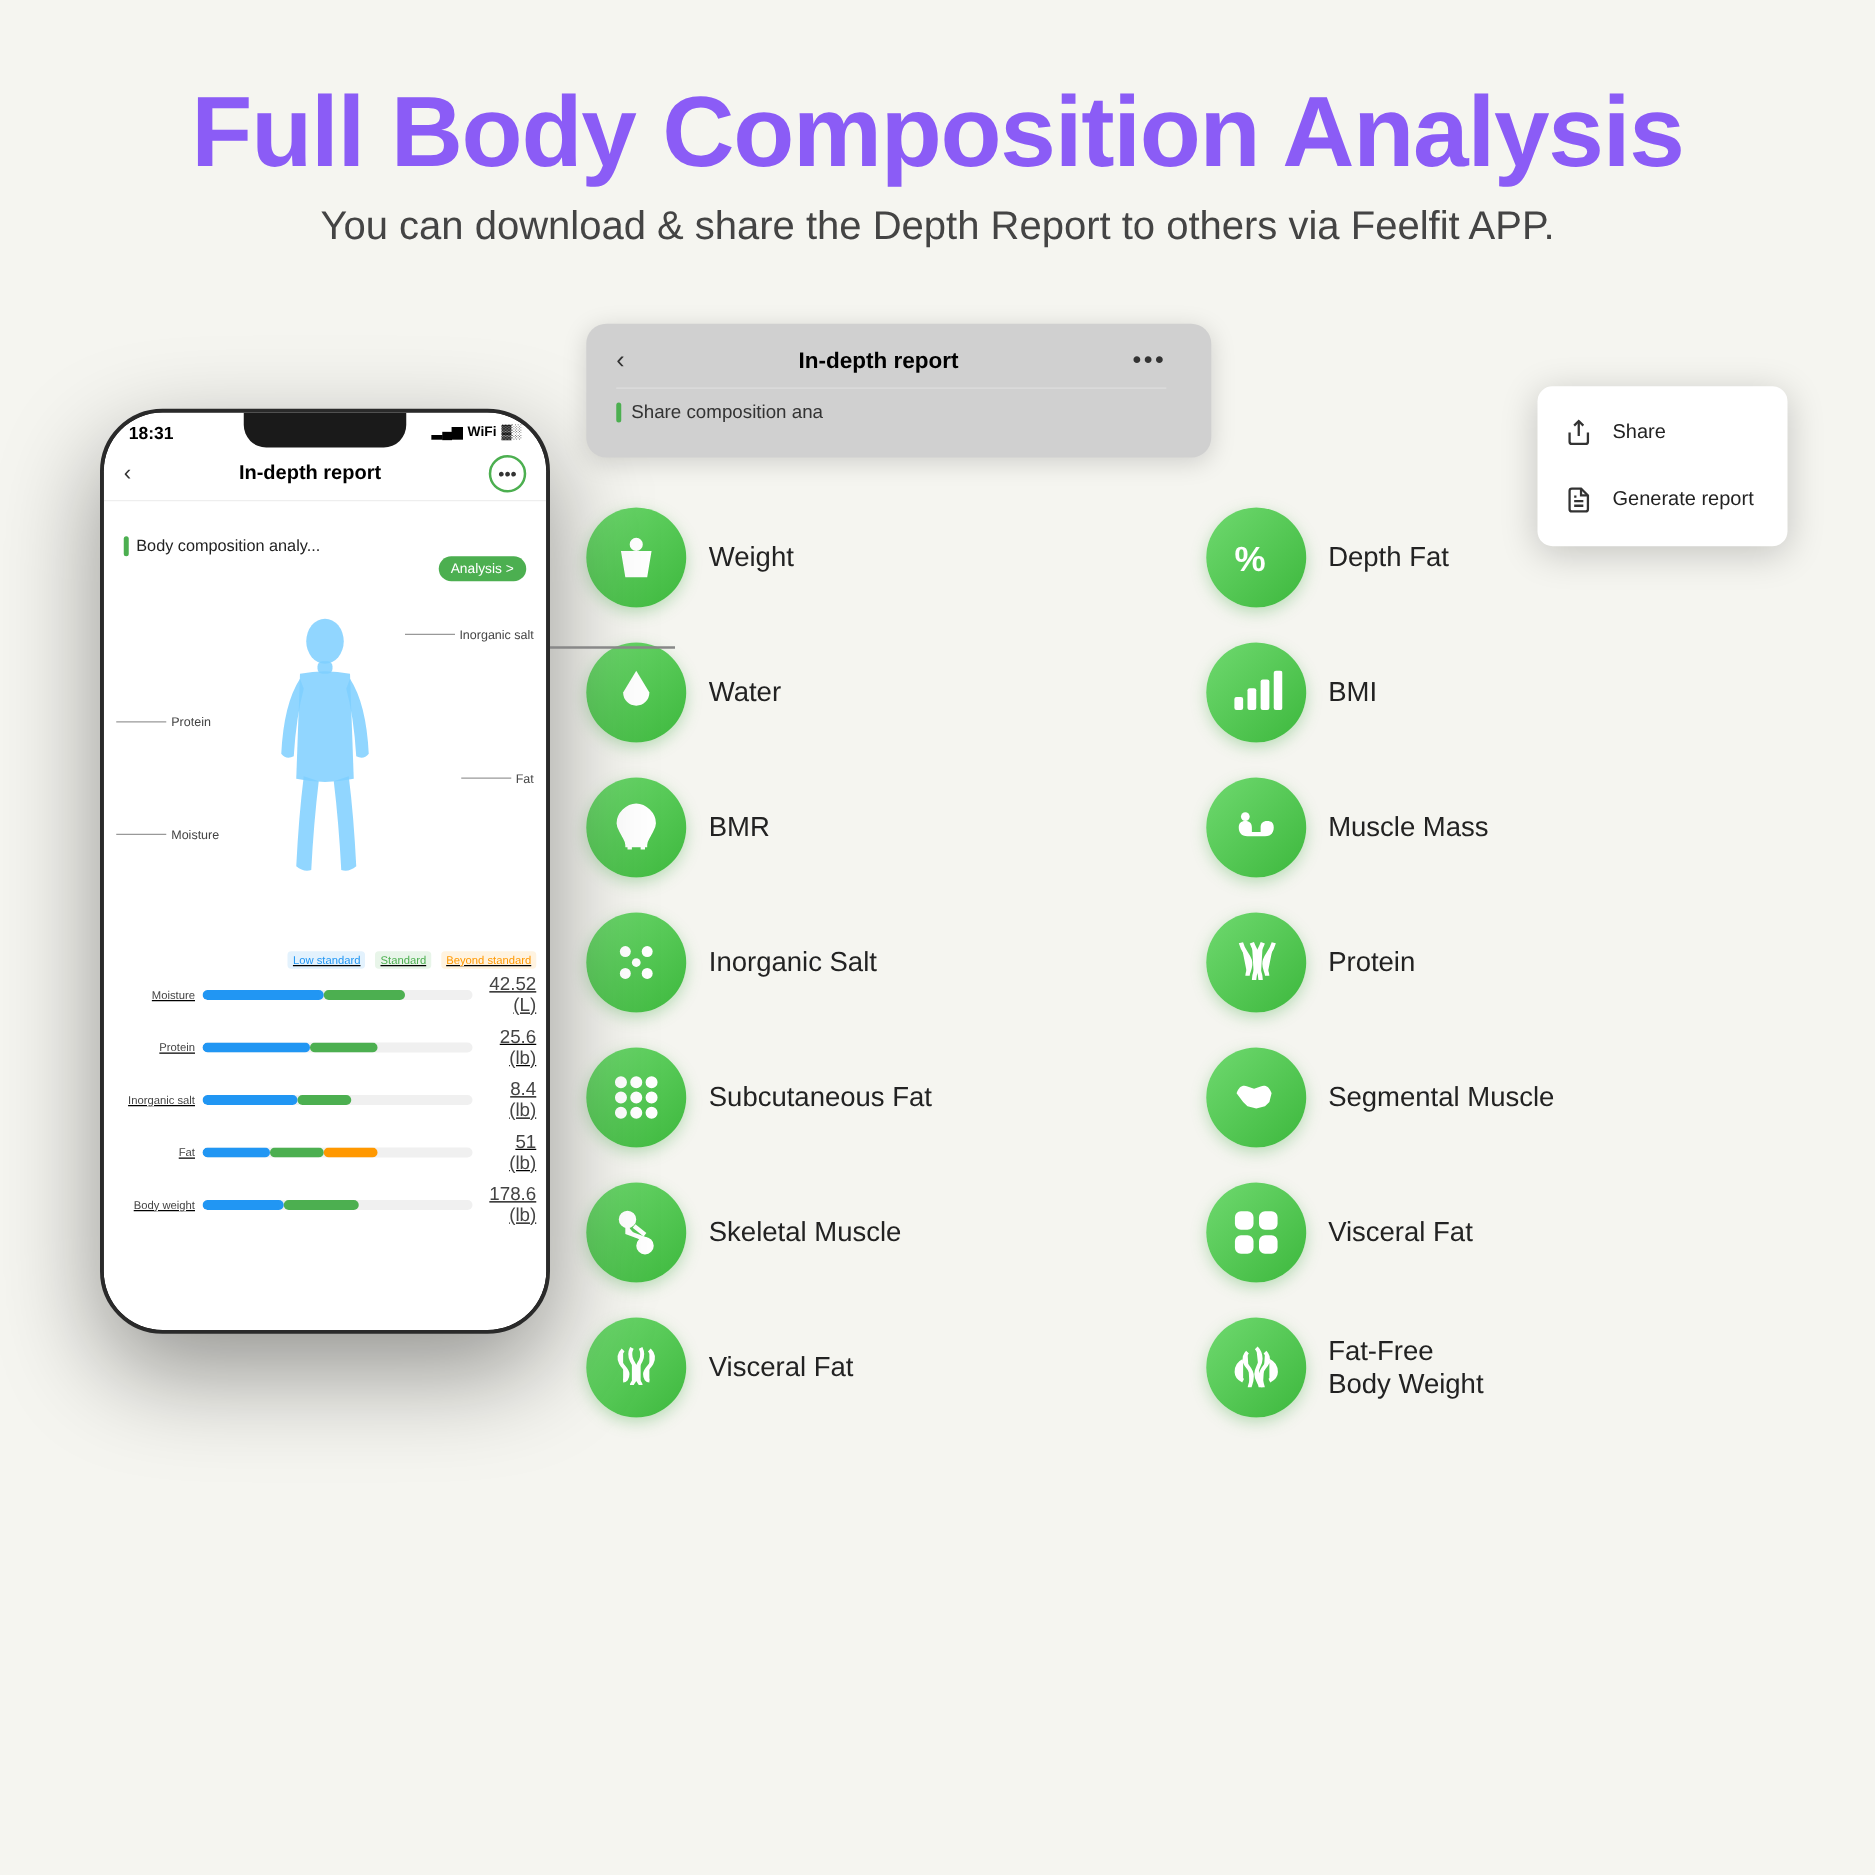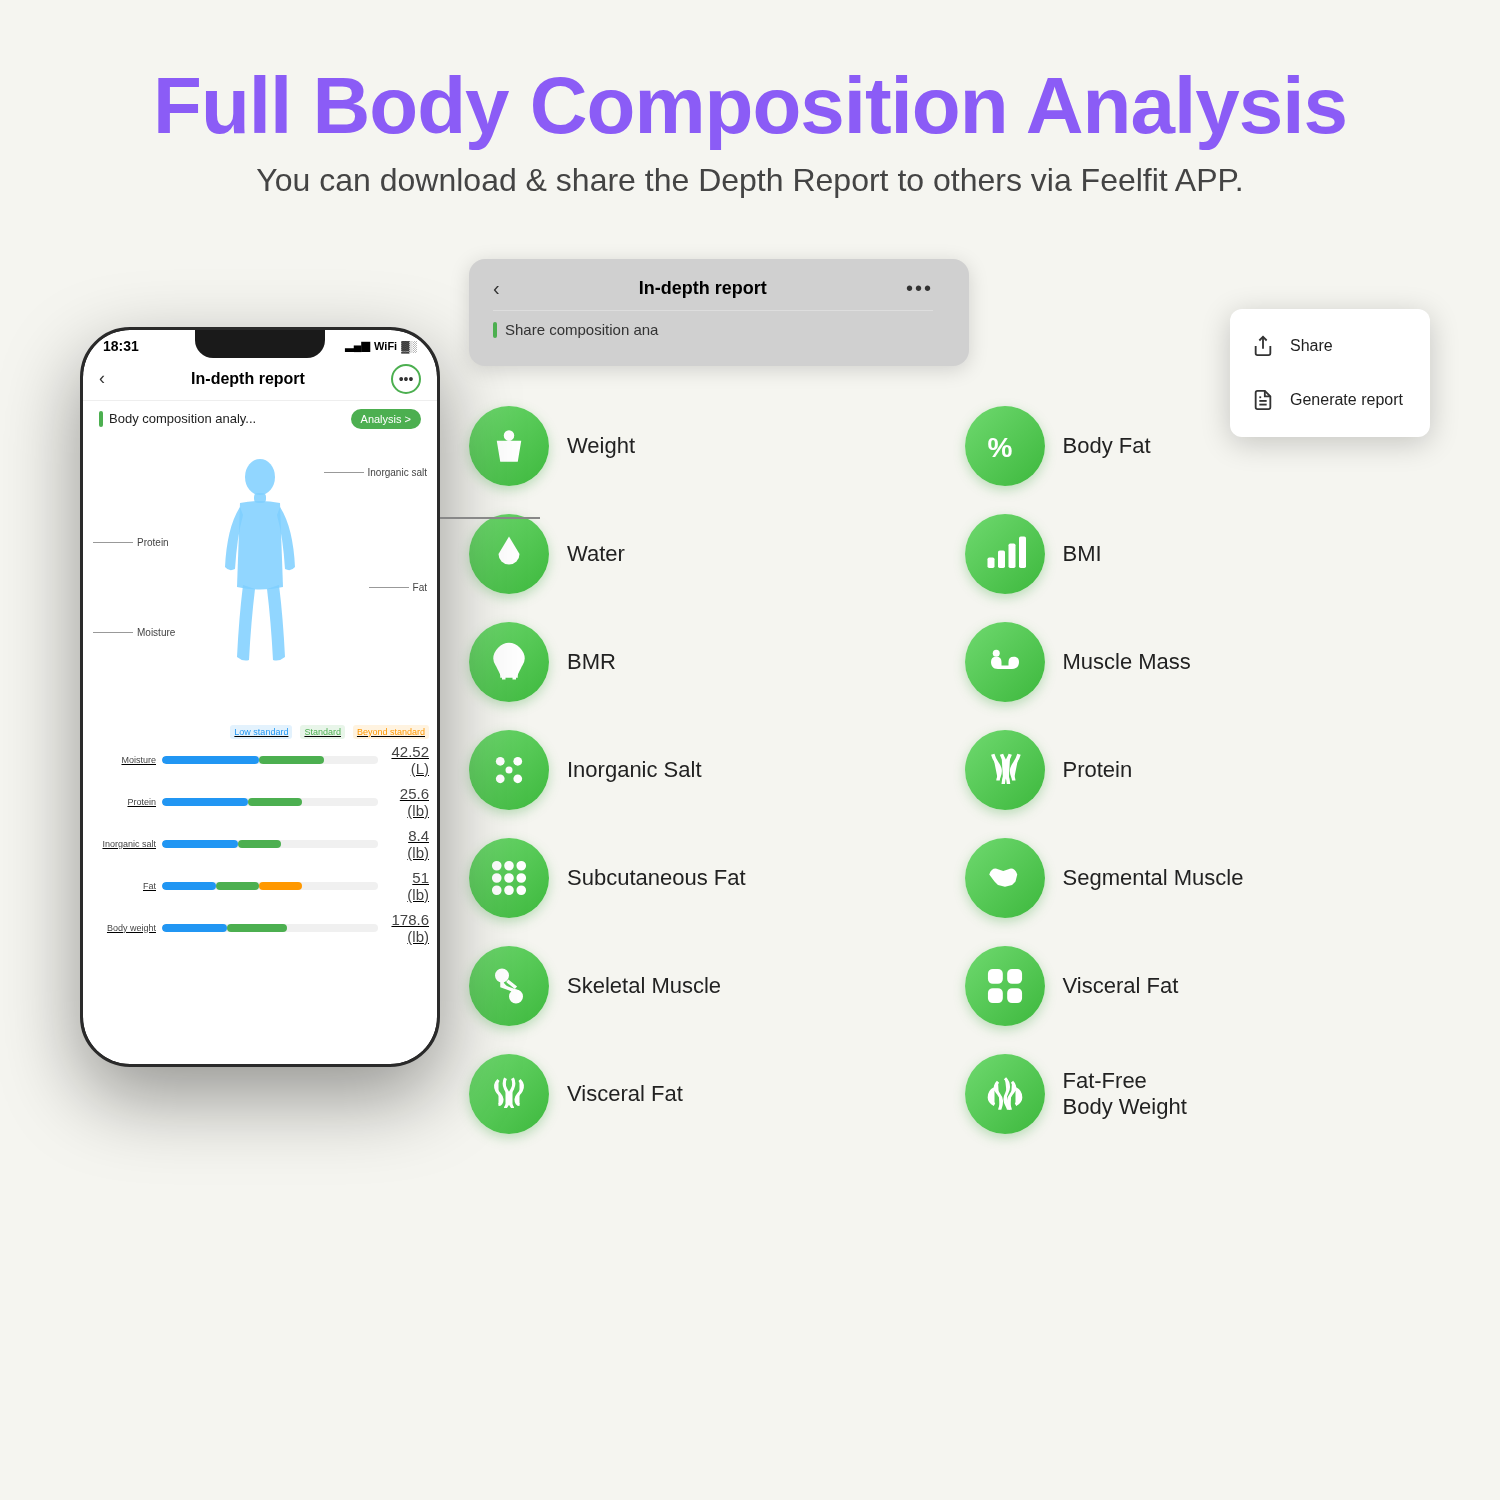--- a/index.html
+++ b/index.html
@@ -132,20 +132,21 @@
       border-radius: 2px;
     }
     .analysis-btn {
       background: #4caf50;
       color: #fff;
       border: none;
       border-radius: 12px;
       padding: 4px 10px;
       font-size: 11px;
       cursor: pointer;
+      margin-top: 36px;
     }
 
     
     .body-figure-area {
       position: relative;
       height: 280px;
       display: flex;
       justify-content: center;
       align-items: center;
     }
@@ -486,21 +487,21 @@
         </div>
         <span class="feature-label">Weight</span>
       </div>
 
       <div class="feature-item">
         <div class="feature-icon-circle">
           <svg viewBox="0 0 24 24" fill="white">
             <text x="2" y="18" font-size="16" font-weight="bold" fill="white">%</text>
           </svg>
         </div>
-        <span class="feature-label">Body Fat</span>
+        <span class="feature-label">Depth Fat</span>
       </div>
 
       <div class="feature-item">
         <div class="feature-icon-circle">
           <svg viewBox="0 0 24 24" fill="white">
             <path d="M12 2L6 12a6 6 0 1012 0L12 2z"></path>
             <path d="M16 10L12 4 8 10" stroke="rgba(255,255,255,0.5)" stroke-width="1" fill="none"></path>
           </svg>
         </div>
         <span class="feature-label">Water</span>

